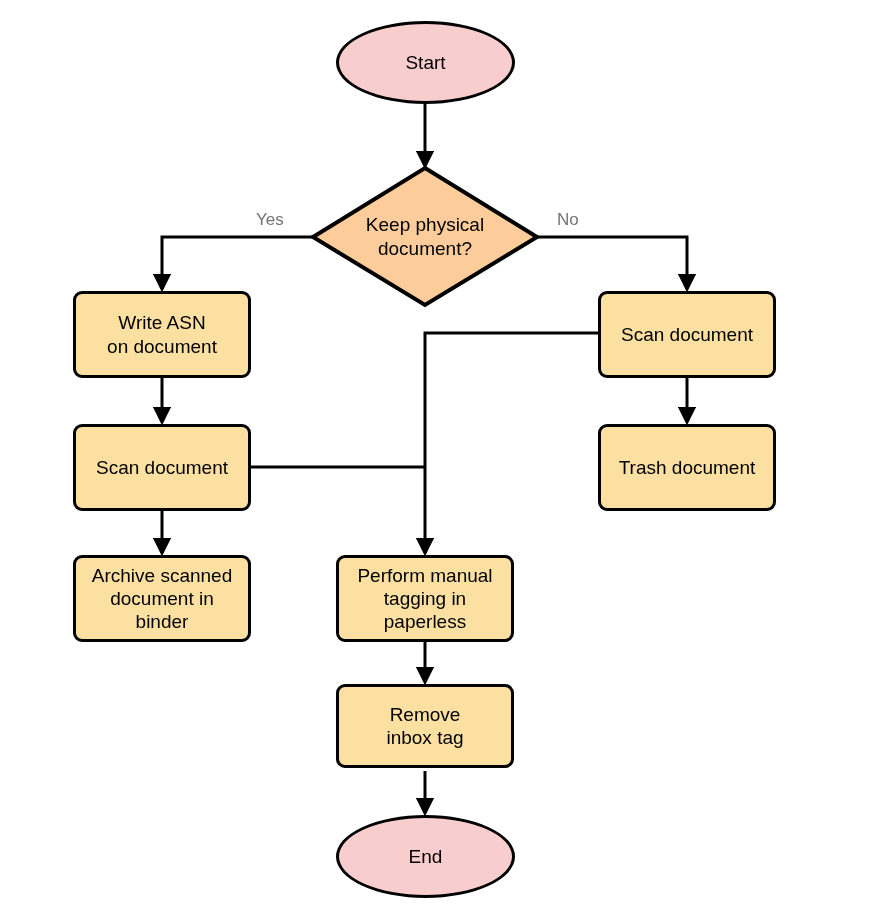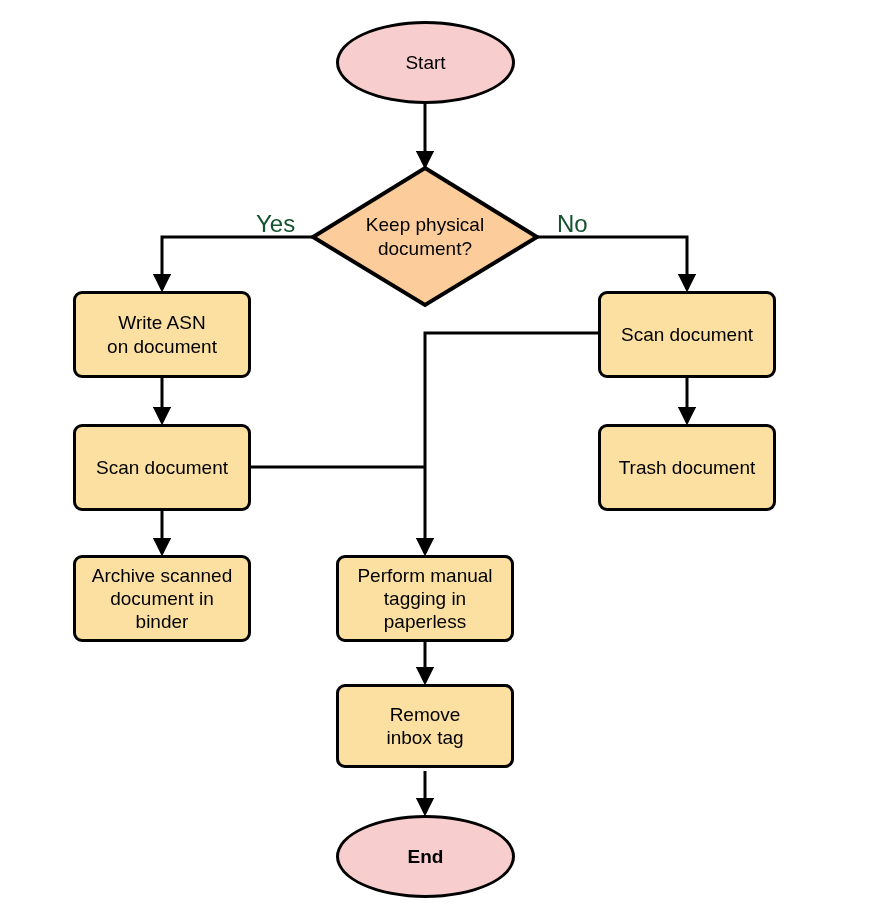--- a/index.html
+++ b/index.html
@@ -53,22 +53,22 @@
     background: transparent;
     border: none;
   }
   .decision-text {
     position: relative;
     z-index: 3;
     pointer-events: none;
   }
   .edge-label {
     position: absolute;
-    font-size: 24px;
-    color: #14532d;
+    font-size: 17px;
+    color: #737373;
     z-index: 3;
     white-space: nowrap;
     text-align: center;
   }
   .annotation {
     position: absolute;
     font-size: 19px;
     font-style: italic;
     color: #000000;
     line-height: 1.3;
@@ -152,18 +152,18 @@
 
   <div class="node process" style="left:551px; top:424px; width:178px; height:87px;">
     <span>Trash document</span>
   </div>
 
   <div class="node process" style="left:289px; top:684px; width:178px; height:84px;justify-content:center;">
     <span>Remove
 inbox tag</span>
   </div>
 
-  <div class="node terminator" style="left:289px; top:815px; width:179px; height:83px;font-weight:bold;">
+  <div class="node terminator" style="left:289px; top:815px; width:179px; height:83px;">
     <span>End</span>
   </div>
 
 
 </div>
 
 </body></html>

